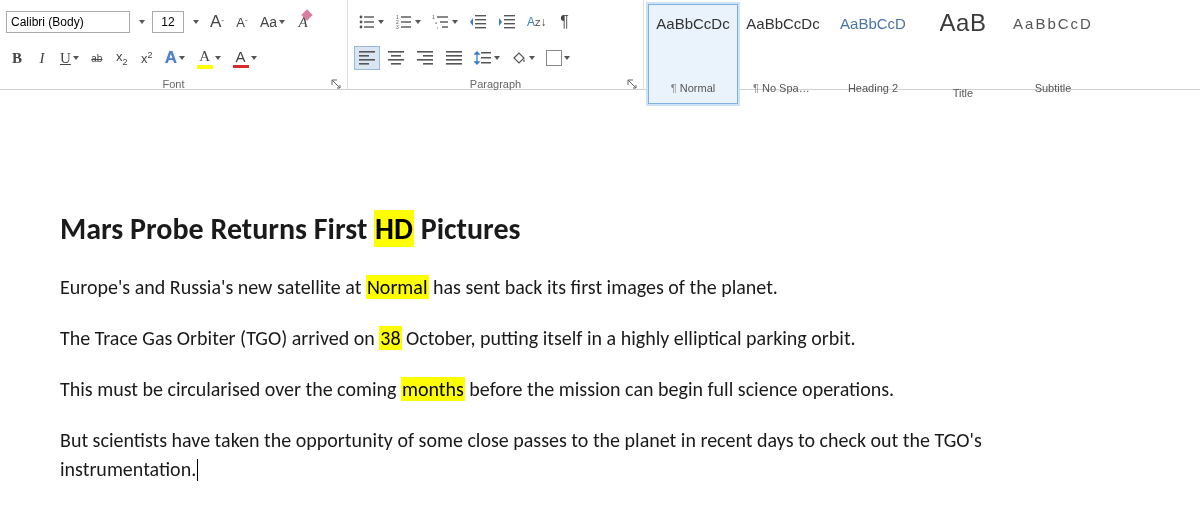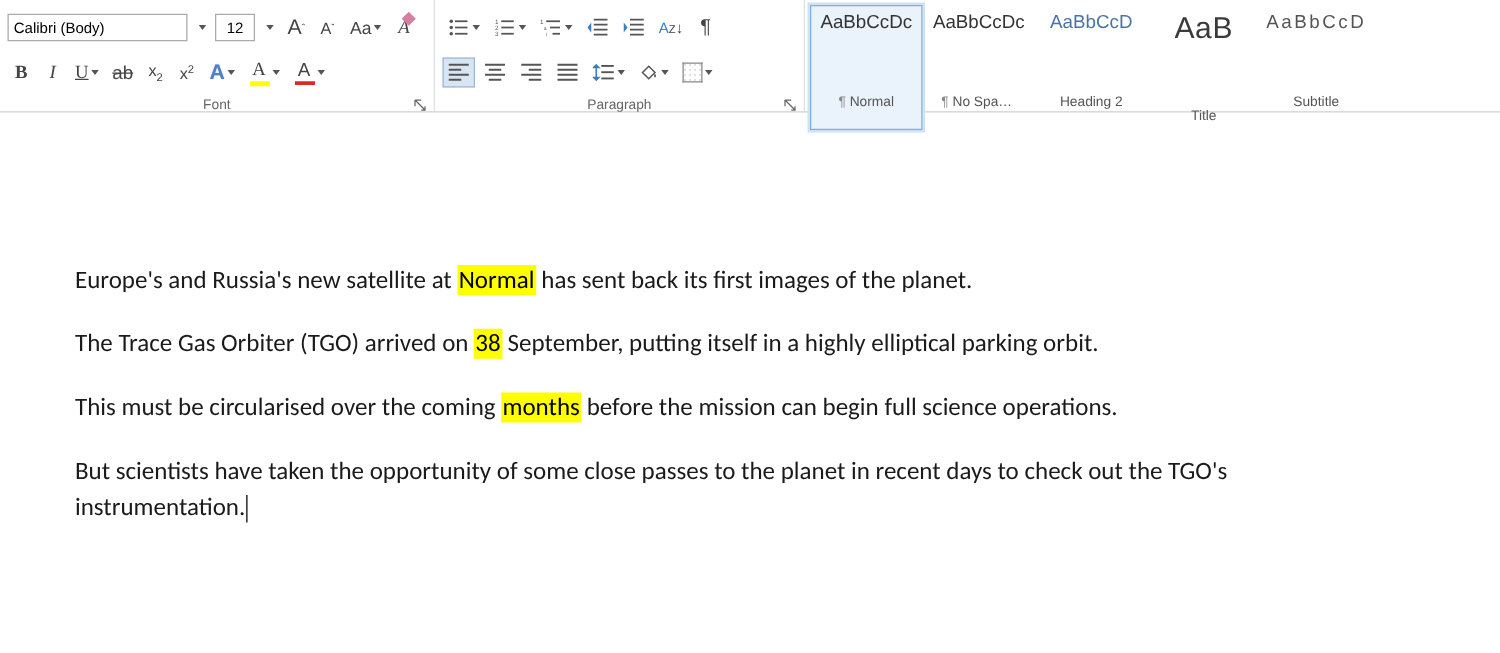--- a/index.html
+++ b/index.html
@@ -67,37 +67,37 @@
   }
 
   
   .font-select {
     border: 1px solid #aaa;
     height: 22px;
     padding: 1px 4px;
     font-size: 12px;
     background: #fff;
   }
-  .font-name { width: 144px; }
+  .font-name { width: 124px; }
   .font-size { width: 32px; text-align: center; }
   .dd-caret {
     display: inline-block;
     width: 0; height: 0;
     border-left: 3px solid transparent;
     border-right: 3px solid transparent;
     border-top: 4px solid #555;
     margin-left: 2px;
     vertical-align: middle;
   }
 
   
   .bold { font-weight: 700; font-size: 15px; font-family: Georgia, serif; }
   .italic { font-style: italic; font-size: 15px; font-family: Georgia, serif; }
   .underline { text-decoration: underline; font-size: 15px; font-family: Georgia, serif; }
-  .strike { text-decoration: line-through; font-size: 15px; text-align: center; }
+  .strike { text-decoration: line-through; font-size: 10px; text-align: center; }
   .sub { font-size: 13px; }
   .sub sub { font-size: 9px; }
   .sup { font-size: 13px; }
   .sup sup { font-size: 9px; }
   .grow { font-size: 17px; }
   .shrink { font-size: 13px; }
   .changecase { font-size: 14px; }
   .cleara { font-size: 15px; font-style: italic; font-family: Georgia, serif; position: relative; }
   .cleara::after {
     content: "";
@@ -161,21 +161,21 @@
     display: flex;
     align-items: stretch;
     padding: 4px 4px 0 4px;
     flex: 1;
   }
   .style-card {
     width: 90px;
     display: flex;
     flex-direction: column;
     align-items: center;
-    justify-content: flex-start;
+    justify-content: center;
     border: 1px solid transparent;
     padding: 4px 14px;
     cursor: pointer;
   }
   .style-card.selected {
     border: 1px solid #7fb0e0;
     background: #eaf2fb;
     box-shadow: 0 0 0 2px #cfe2f5;
   }
   .style-preview {
@@ -464,25 +464,28 @@
           <div class="style-preview spaced">AaBbCcD</div>
           <div class="style-name">Subtitle</div>
         </div>
       </div>
   </div>
 
 </div>
 
 <div class="doc-wrap">
   <div class="doc">
+    <h1>
+      <span>Mars Probe Returns First </span><mark class="hl">HD</mark><span> Pictures</span>
+    </h1>
     <p>
       <span>Europe's and Russia's new satellite at </span><mark class="hl">Normal</mark><span> has sent back its first images of the planet.</span>
     </p>
     <p>
-      <span>The Trace Gas Orbiter (TGO) arrived on </span><mark class="hl">38</mark><span> September, putting itself in a highly elliptical parking orbit.</span>
+      <span>The Trace Gas Orbiter (TGO) arrived on </span><mark class="hl">38</mark><span> October, putting itself in a highly elliptical parking orbit.</span>
     </p>
     <p>
       <span>This must be circularised over the coming </span><mark class="hl">months</mark><span> before the mission can begin full science operations.</span>
     </p>
     <p>
       <span>But scientists have taken the opportunity of some close passes to the planet in recent days to check out the TGO's instrumentation.</span><span class="cursor"></span>
     </p>
   </div>
 </div>
 

